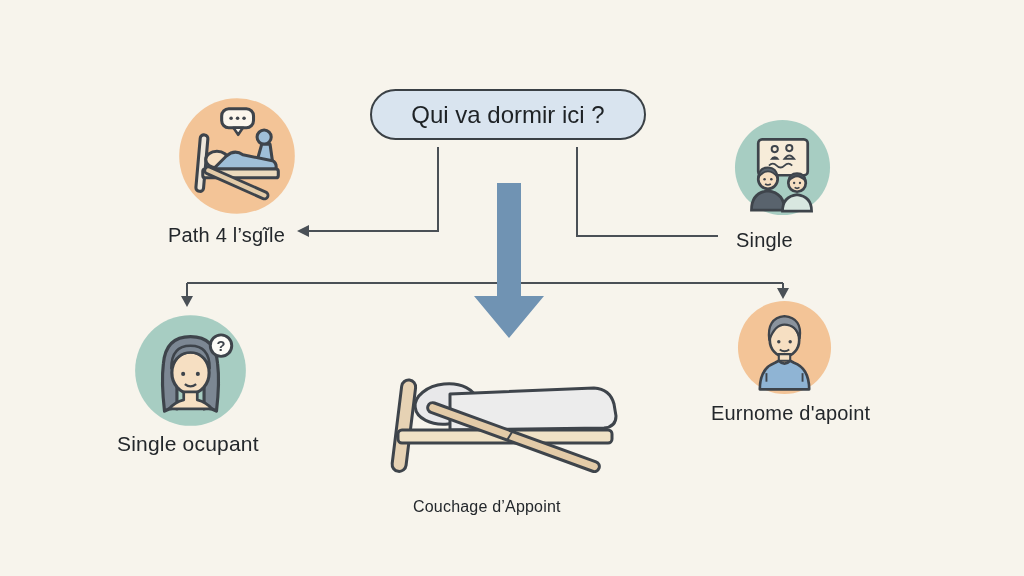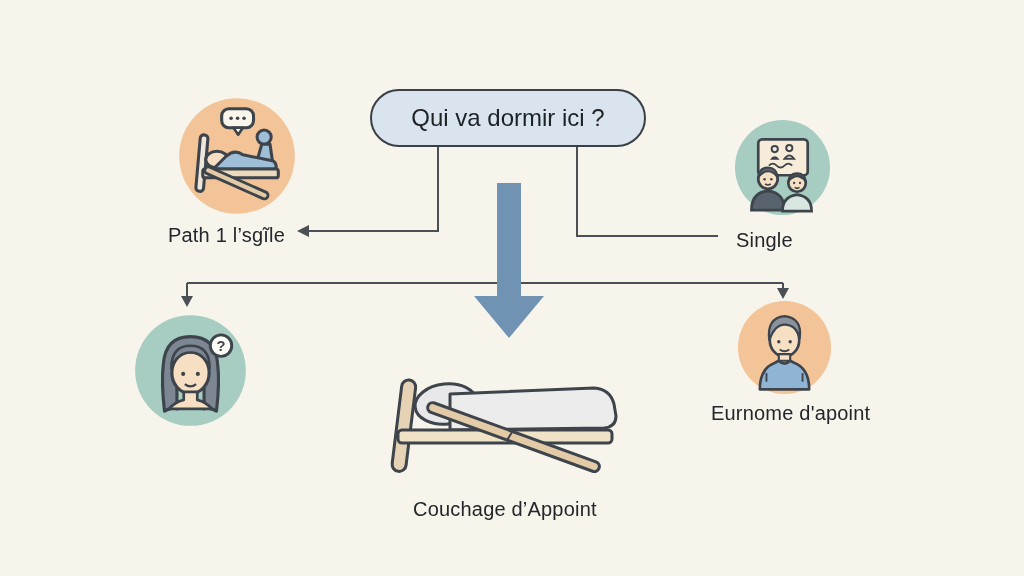--- a/index.html
+++ b/index.html
@@ -13,21 +13,21 @@
   }
   .label {
     position: absolute;
     color: #23272B;
     white-space: nowrap;
     letter-spacing: 0.2px;
   }
   .bubble {
     position: absolute;
     left: 370px; top: 89px;
-    width: 276px; height: 58px;
+    width: 276px; height: 51px;
     background: #D9E4EF;
     border: 2.5px solid #3A4045;
     border-radius: 30px;
     display: flex; align-items: center; justify-content: center;
     font-size: 24px; color: #1E2225;
     box-sizing: border-box;
   }
   .overlay-svg { position:absolute; left:0; top:0; pointer-events:none; }
   .node { position: absolute; }
   .node svg { display:block; }
@@ -74,21 +74,21 @@
 
       <ellipse cx="33" cy="53" rx="9.5" ry="7" fill="#F6DFC2" stroke="#3E444B" stroke-width="2.6"></ellipse>
 
       <path d="M41,50 Q48,44 55,49 L80,54 Q84,56 83,61 L30,61 Z" fill="#9FBFD8" stroke="#3E444B" stroke-width="2.6" stroke-linejoin="round"></path>
 
       <rect x="21" y="61" width="64" height="7.5" rx="2" fill="#EBDABD" stroke="#3E444B" stroke-width="2.6"></rect>
 
       <rect x="23" y="58" width="58" height="6" rx="3" fill="#E3CBA8" stroke="#3E444B" stroke-width="2.4" transform="rotate(24 23 61)"></rect>
     </svg>
   </div>
-  <div class="label" style="left:168px; top:224px; font-size:20px;">Path 1 l’sgĩle</div>
+  <div class="label" style="left:168px; top:224px; font-size:20px;">Path 4 l’sgĩle</div>
 
   <div class="node" style="left:734px; top:119px; width:97px; height:97px;">
     <svg width="97" height="97" viewBox="0 0 100 100">
       <circle cx="50" cy="50" r="49" fill="#A7CDC2"></circle>
 
       <rect x="25" y="21" width="51" height="37" rx="4" fill="#F7ECD9" stroke="#3E444B" stroke-width="2.8"></rect>
 
       <circle cx="42" cy="31" r="3.2" fill="none" stroke="#3E444B" stroke-width="2"></circle>
       <path d="M37,42 Q42,35 47,42 Z" fill="#3E444B"></path>
       <circle cx="57" cy="30" r="3.2" fill="none" stroke="#3E444B" stroke-width="2"></circle>
@@ -124,39 +124,40 @@
       <circle cx="43.5" cy="53" r="1.8" fill="#3E444B"></circle>
       <circle cx="56.5" cy="53" r="1.8" fill="#3E444B"></circle>
       <path d="M45,62 Q50,66 55,62" fill="none" stroke="#3E444B" stroke-width="2"></path>
 
       <path d="M44,69 L44,76 Q36,78 31,84 L69,84 Q64,78 56,76 L56,69 Z" fill="#F6DFC2" stroke="#3E444B" stroke-width="2.4" stroke-linejoin="round"></path>
 
       <circle cx="77" cy="28" r="9.5" fill="#FDFCF8" stroke="#3E444B" stroke-width="2.6"></circle>
       <text x="77" y="33" text-anchor="middle" font-size="13" font-weight="bold" fill="#3E444B">?</text>
     </svg>
   </div>
+  <div class="label" style="left:117px; top:432px; font-size:21px;">Single ocupant</div>
 
   <div class="node" style="left:388px; top:372px; width:240px; height:112px;">
     <svg width="240" height="112" viewBox="0 0 240 112">
 
       <rect x="14" y="8" width="14" height="92" rx="7" fill="#E6D2B4" stroke="#3E444B" stroke-width="3" transform="rotate(7 21 12)"></rect>
 
       <ellipse cx="58" cy="32" rx="31" ry="20" fill="#E8E8EA" stroke="#3E444B" stroke-width="3" transform="rotate(-6 58 32)"></ellipse>
 
       <path d="M62,22 L206,16 Q222,17 226,32 L228,44 Q228,55 216,56 L62,58 Z" fill="#ECECEC" stroke="#3E444B" stroke-width="3" stroke-linejoin="round"></path>
 
       <rect x="10" y="58" width="214" height="13" rx="4" fill="#F0E2C6" stroke="#3E444B" stroke-width="3"></rect>
 
       <g transform="rotate(20 40 34)">
         <rect x="40" y="29" width="182" height="10" rx="5" fill="#E3CBA8" stroke="#3E444B" stroke-width="3"></rect>
         <line x1="128" y1="29" x2="126" y2="39" stroke="#3E444B" stroke-width="2"></line>
       </g>
     </svg>
   </div>
-  <div class="label" style="left:413px; top:498px; font-size:20px;">Couchage d’Appoint</div>
+  <div class="label" style="left:413px; top:498px; font-size:16px;">Couchage d’Appoint</div>
 
   <div class="node" style="left:737px; top:300px; width:95px; height:95px;">
     <svg width="95" height="95" viewBox="0 0 100 100">
       <circle cx="50" cy="50" r="49" fill="#F3C497"></circle>
 
       <ellipse cx="50" cy="42" rx="15.5" ry="17.5" fill="#F6DFC2" stroke="#3E444B" stroke-width="2.8"></ellipse>
 
       <path d="M34,42 Q31,19 50,17 Q69,19 66,40 Q62,26 50,26 Q40,26 34,42 Z" fill="#8A939D" stroke="#3E444B" stroke-width="2.4" stroke-linejoin="round"></path>
       <circle cx="44" cy="44" r="1.8" fill="#3E444B"></circle>
       <circle cx="56" cy="44" r="1.8" fill="#3E444B"></circle>

